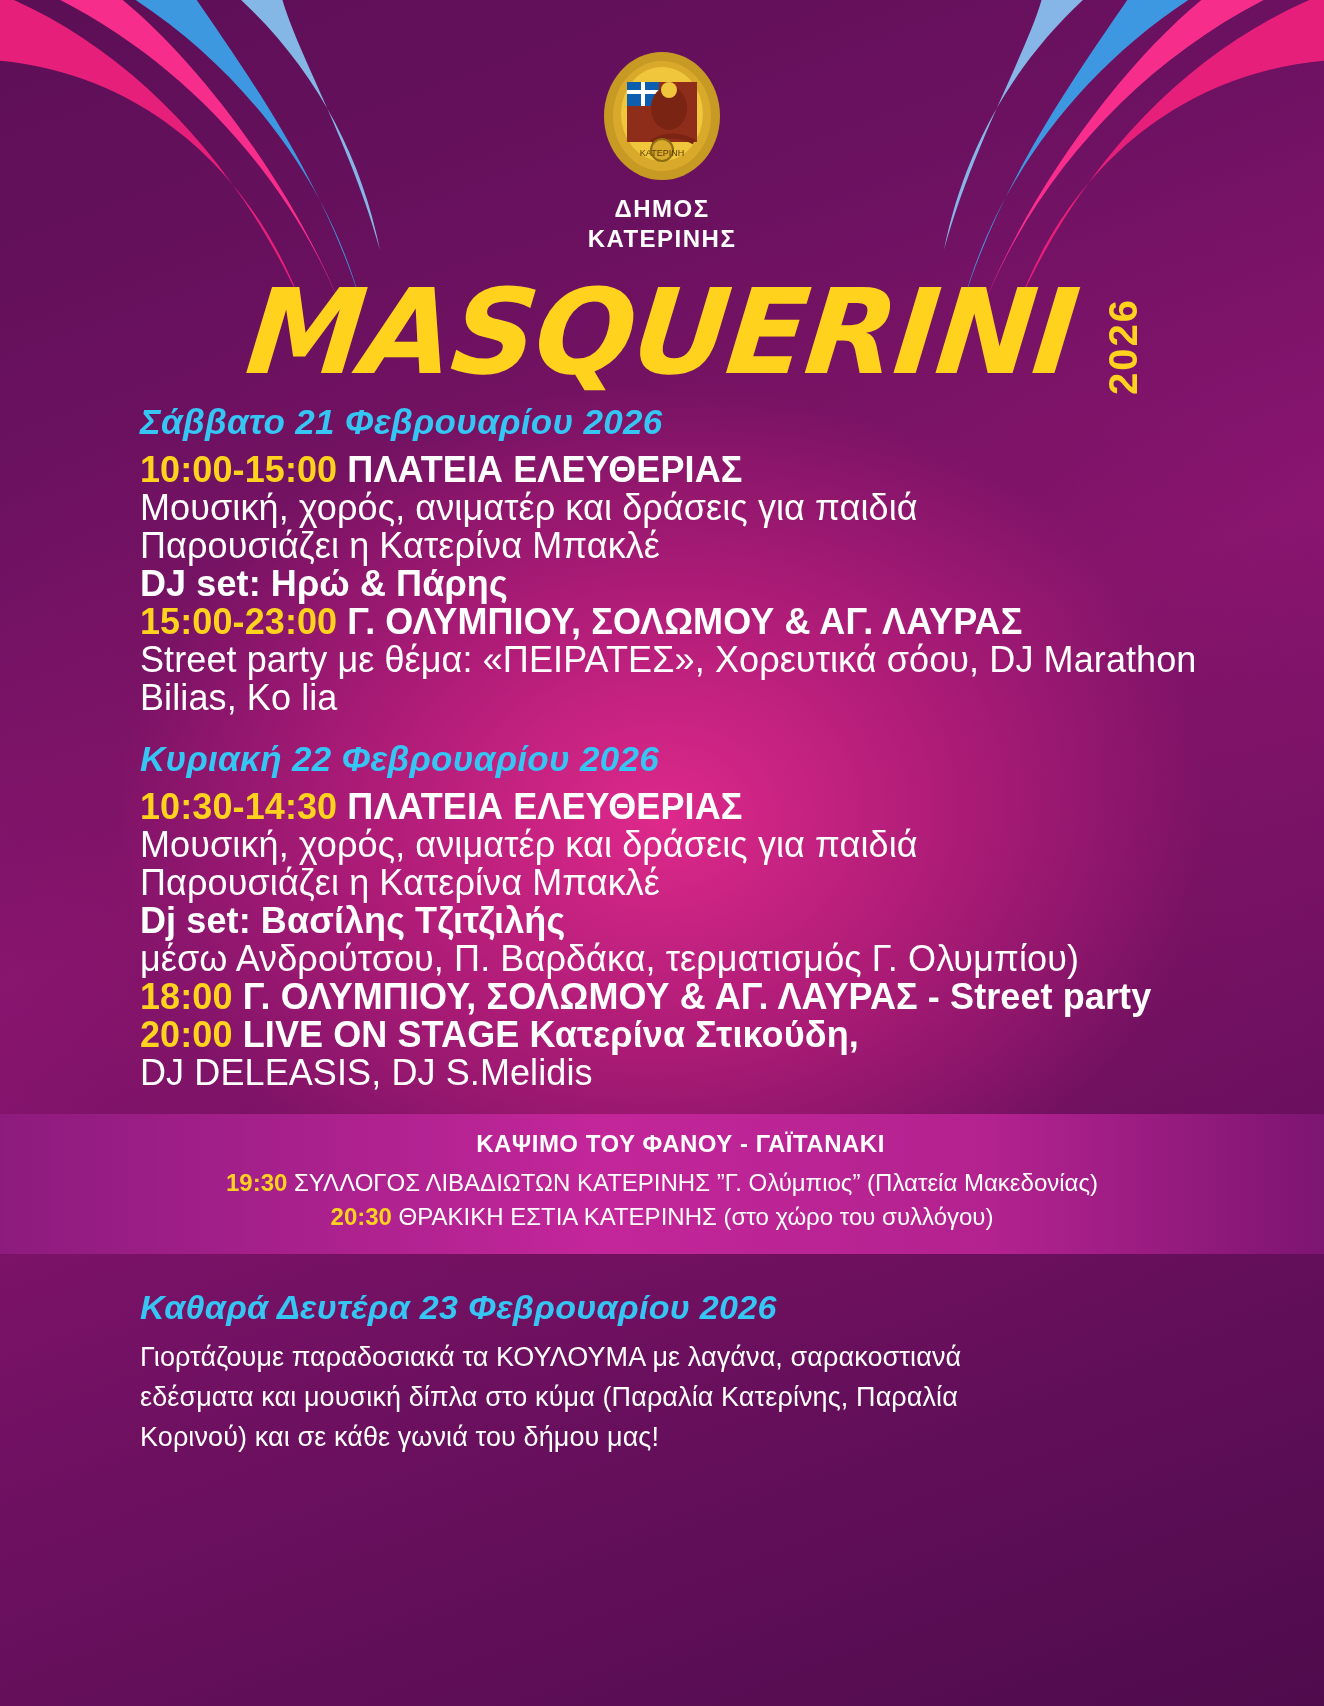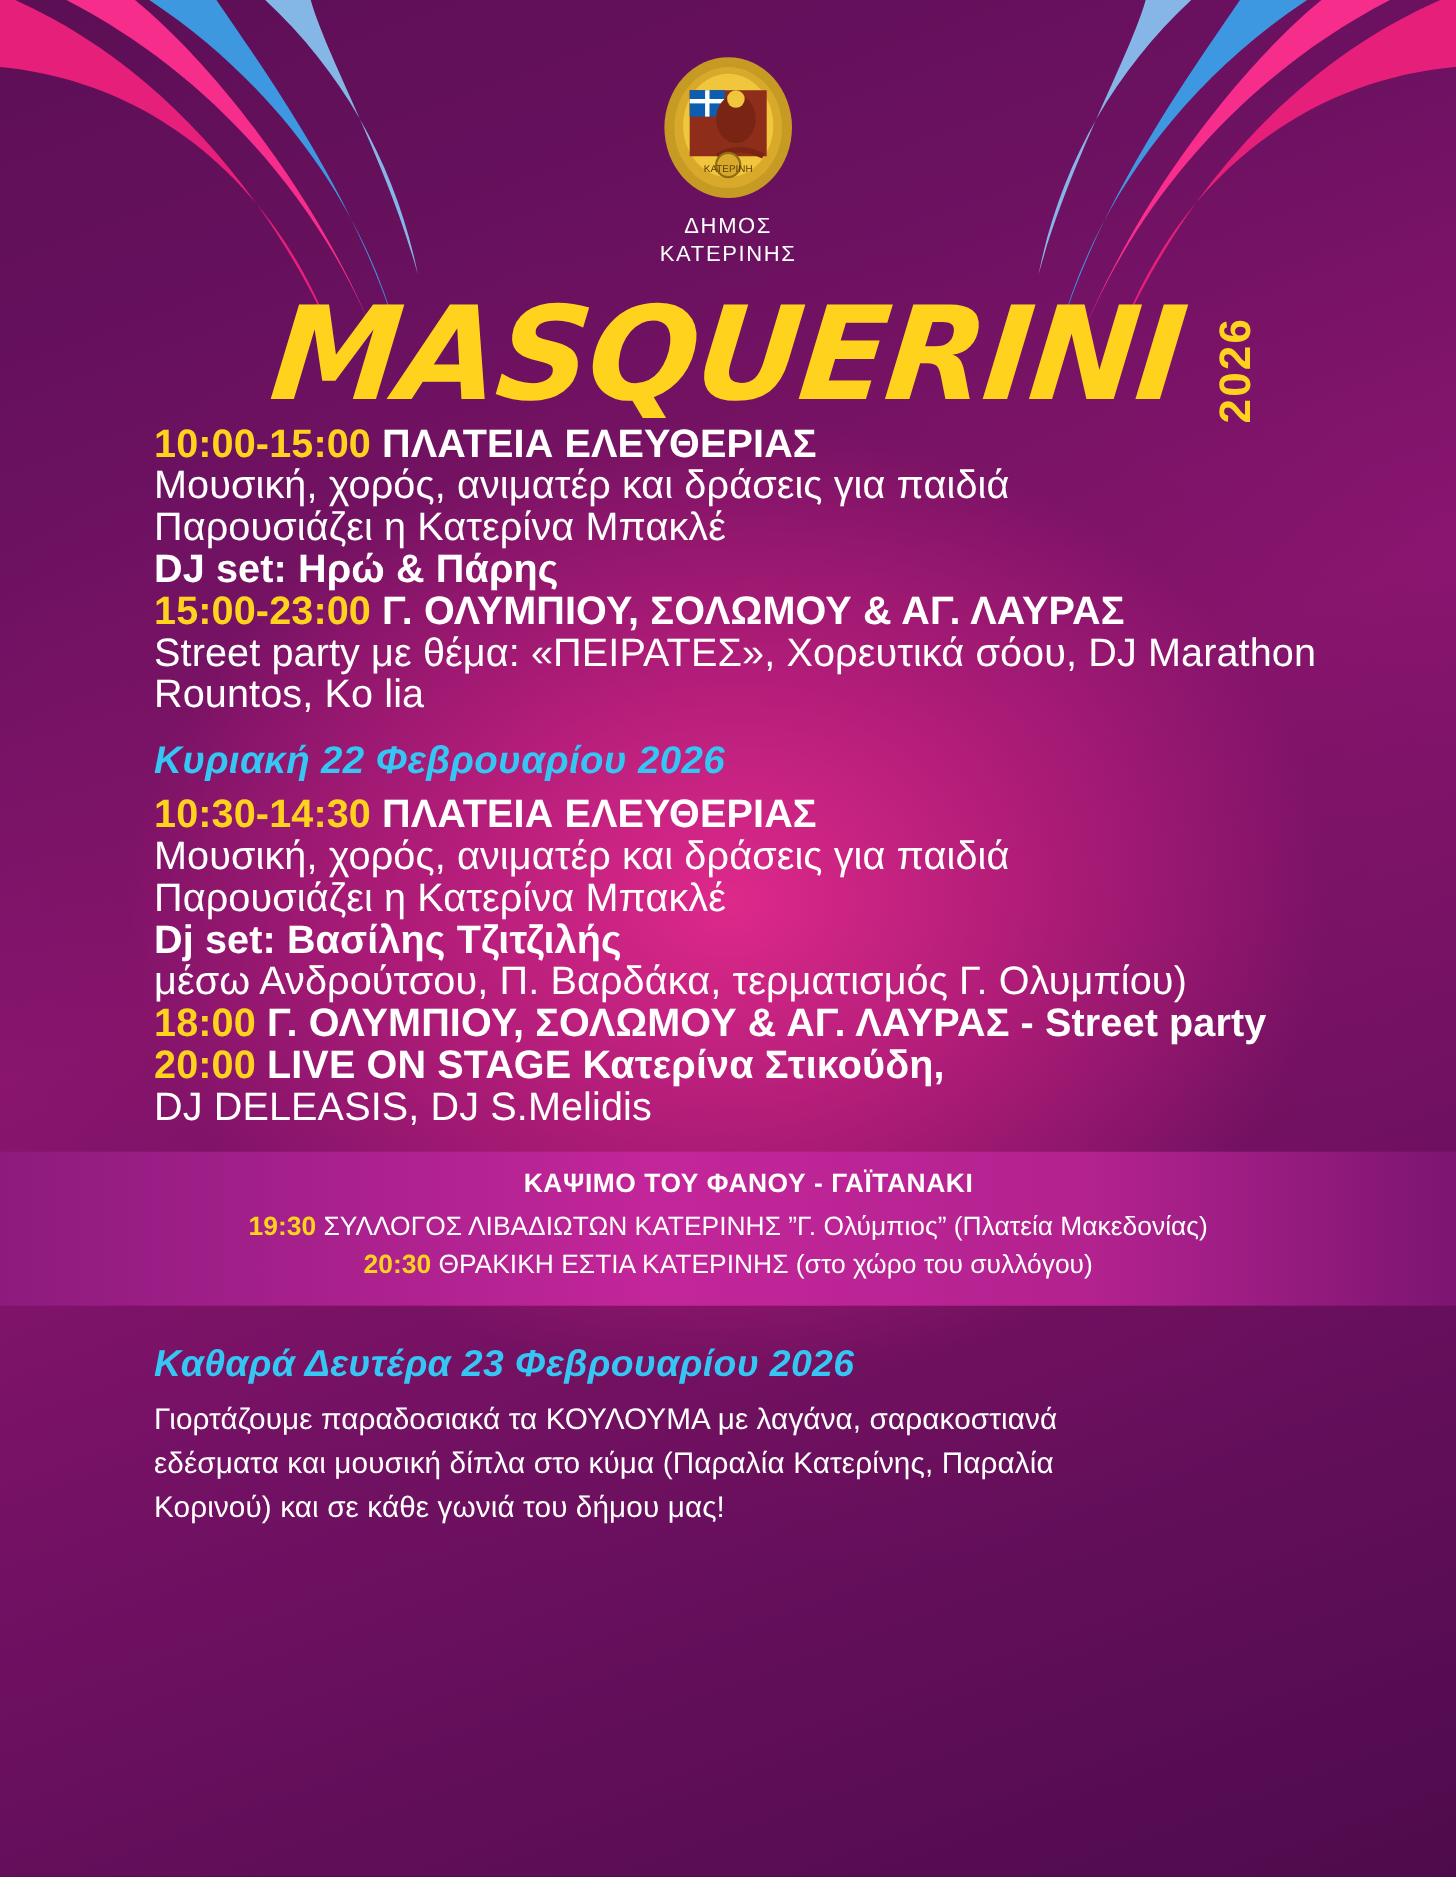--- a/index.html
+++ b/index.html
@@ -41,22 +41,22 @@
   }
   .crest {
     width: 130px;
     height: 140px;
     margin: 0 auto;
     position: relative;
   }
   .crest-name {
     margin-top: 8px;
     color: #ffffff;
-    font-weight: normal;
-    font-size: 20px;
+    font-weight: bold;
+    font-size: 24px;
     letter-spacing: 1.5px;
     line-height: 1.25;
   }
 
   
   .title-wrap {
     position: relative;
     text-align: center;
     margin-top: 22px;
     height: 118px;
@@ -189,35 +189,36 @@
   </div>
 
   <div class="title-wrap">
     <span class="title">MASQUERINI</span>
     <span class="title-year">2026</span>
   </div>
 
   <div class="content">
 
     <div class="block">
+      <div class="day-title">Σάββατο  21 Φεβρουαρίου 2026</div>
 
       <div class="line bold">
         <span class="time">10:00-15:00</span>
         <span>ΠΛΑΤΕΙΑ ΕΛΕΥΘΕΡΙΑΣ</span>
       </div>
       <div class="line">Μουσική, χορός, ανιματέρ και δράσεις για παιδιά</div>
       <div class="line">Παρουσιάζει η Κατερίνα Μπακλέ</div>
       <div class="line bold">DJ set: Ηρώ &amp; Πάρης</div>
 
       <div class="line bold">
         <span class="time">15:00-23:00</span>
         <span>Γ. ΟΛΥΜΠΙΟΥ, ΣΟΛΩΜΟΥ &amp; ΑΓ. ΛΑΥΡΑΣ</span>
       </div>
       <div class="line">Street party με θέμα: «ΠΕΙΡΑΤΕΣ», Χορευτικά σόου, DJ Marathon</div>
-      <div class="line">Rountos, Ko lia</div>
+      <div class="line">Bilias, Ko lia</div>
     </div>
 
     <div class="spacer-sm"></div>
 
     <div class="block">
       <div class="day-title">Κυριακή 22 Φεβρουαρίου 2026</div>
 
       <div class="line bold">
         <span class="time">10:30-14:30</span>
         <span>ΠΛΑΤΕΙΑ ΕΛΕΥΘΕΡΙΑΣ</span>

